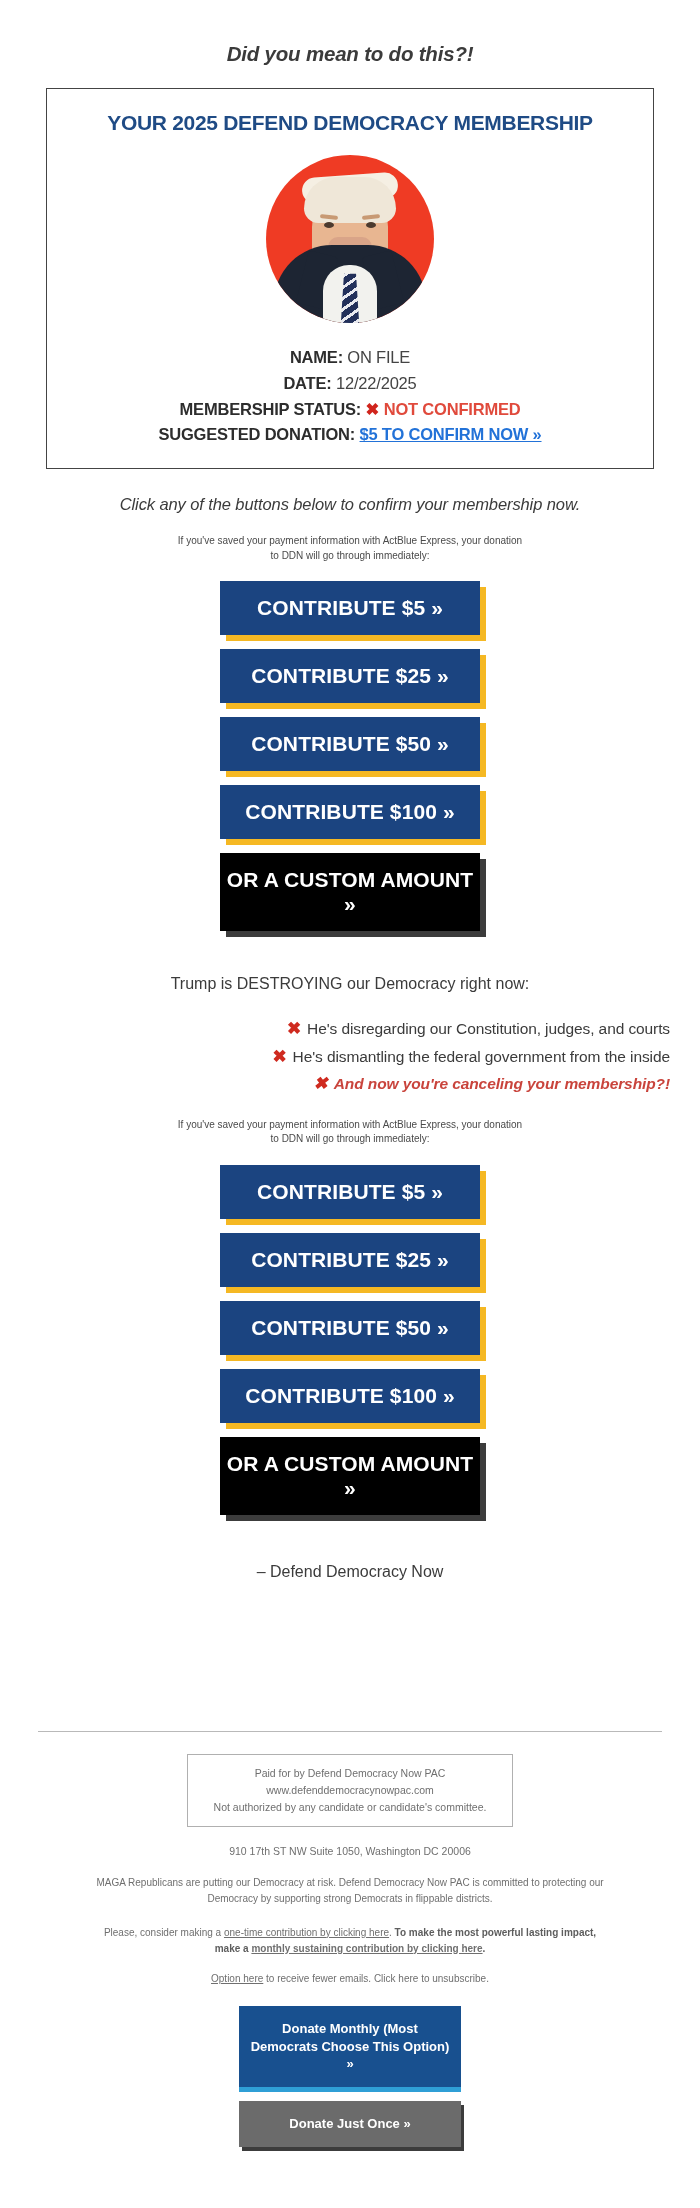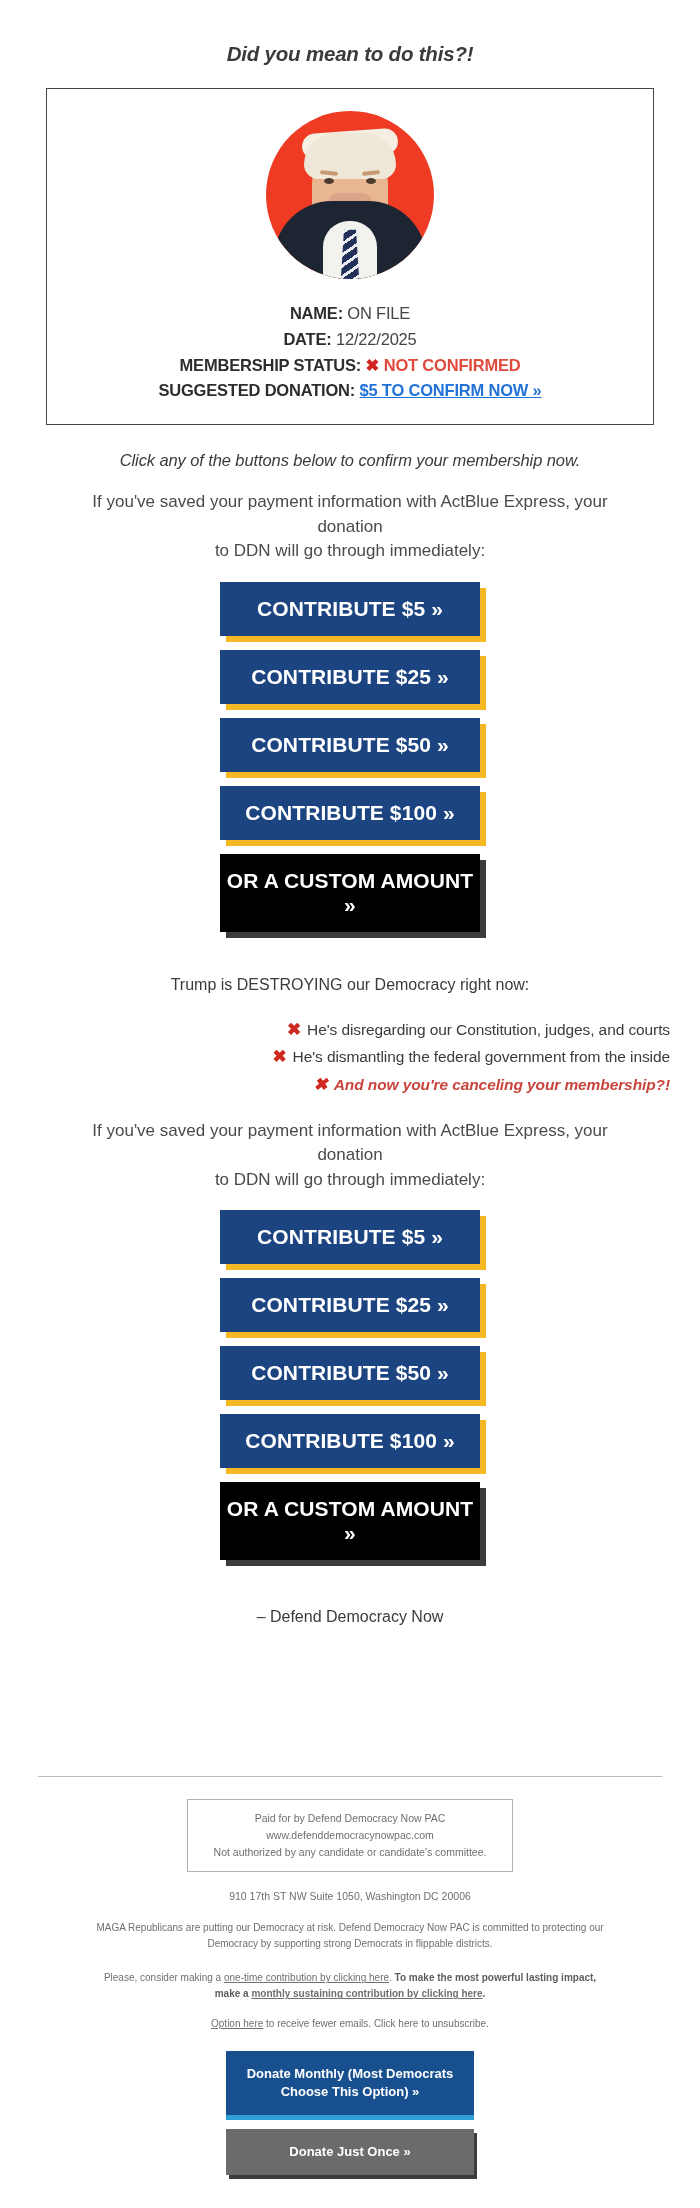--- a/index.html
+++ b/index.html
@@ -114,21 +114,21 @@
   .xmark{color:#d0241c;font-weight:bold;letter-spacing:0;}
   .notconf{color:#e04a3c;font-weight:bold;}
   .donlink{color:#2272d8;text-decoration:underline;font-weight:bold;}
 
   
   .lede{
     text-align:center;font-style:italic;font-size:16.5px;color:#3b3b3b;
     padding:26px 20px 0;letter-spacing:-0.1px;
   }
   .smallnote{
-    text-align:center;font-size:17px;color:#4a4a4a;line-height:1.45;
+    text-align:center;font-size:10px;color:#4a4a4a;line-height:1.45;
     padding:20px 60px 0;
   }
 
   
   .btnstack{padding:18px 0 0;text-align:center;}
   .btn{
     display:block;width:260px;margin:0 auto 14px;
     padding:15px 0;box-sizing:border-box;
     color:#ffffff;font-weight:bold;font-size:21px;
     text-align:center;letter-spacing:0.1px;
@@ -169,35 +169,36 @@
   .addr{font-size:10.5px;color:#6f6f6f;padding:18px 0 0;}
   .disc{
     font-size:10px;color:#6f6f6f;line-height:1.6;padding:18px 50px 0;
   }
   .disc a,.ulink{color:#6f6f6f;text-decoration:underline;cursor:pointer;}
   .disc b{color:#5e5e5e;}
   .unsub{font-size:10px;color:#6f6f6f;padding:16px 0 0;}
 
   .footbtns{padding:22px 0 24px;text-align:center;}
   .fbtn{
-    display:block;width:248px;margin:0 auto 14px;padding:14px 10px;
+    display:block;width:222px;margin:0 auto 14px;padding:14px 10px;
     box-sizing:border-box;color:#fff;font-weight:bold;font-size:13px;
     line-height:1.38;text-align:center;cursor:pointer;border:0;
   }
   .fbtn-blue{background:#18508f;box-shadow:0 5px 0 #2f9fd6;}
   .fbtn-gray{background:#6b6b6b;box-shadow:3px 4px 0 #3c3c3c;}
 </style>
 </head>
 <body>
 
 <div class="email">
 
   <div class="headline">Did you mean to do this?!</div>
 
   <div class="card">
+    <div class="card-title">YOUR 2025 DEFEND DEMOCRACY MEMBERSHIP</div>
 
     <div class="portrait-wrap">
       <div class="portrait">
         <div class="p-hair2"></div>
         <div class="p-face"></div>
         <div class="p-hair"></div>
         <div class="p-brow-l"></div><div class="p-brow-r"></div>
         <div class="p-eye-l"></div><div class="p-eye-r"></div>
         <div class="p-mouth"></div>
         <div class="p-neck"></div>

